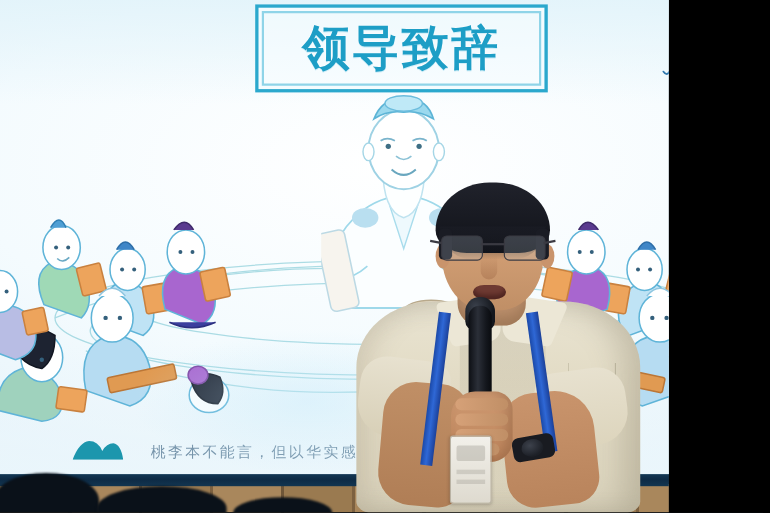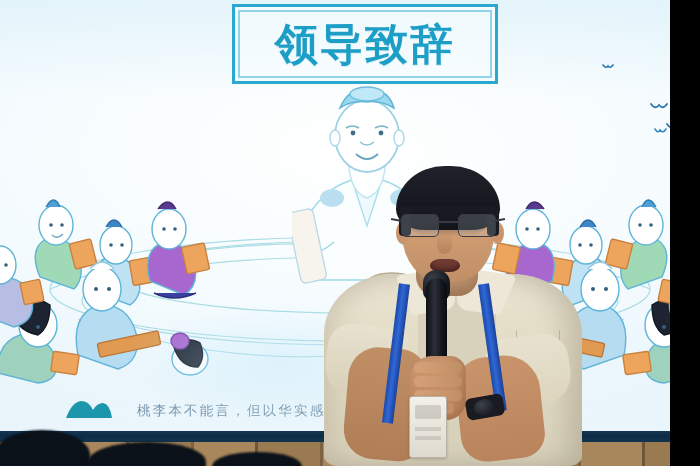--- a/index.html
+++ b/index.html
@@ -1,20 +1,20 @@
 <!DOCTYPE html>
 <html><head>
 <meta charset="utf-8">
 <style>
   html,body{margin:0;padding:0;background:#000;}
   body{font-family:"Liberation Sans","DejaVu Sans",sans-serif;}
 
   #stage{
     position:relative;
-    width:670px;height:466px;
+    width:608px;height:466px;
     overflow:hidden;
     background:#1a2733;
   }
 
   
   .wood-wall{
     position:absolute;left:0;top:440px;width:700px;height:26px;
     background:
       repeating-linear-gradient(90deg,
         #9a7a50 0px,#9a7a50 62px,

